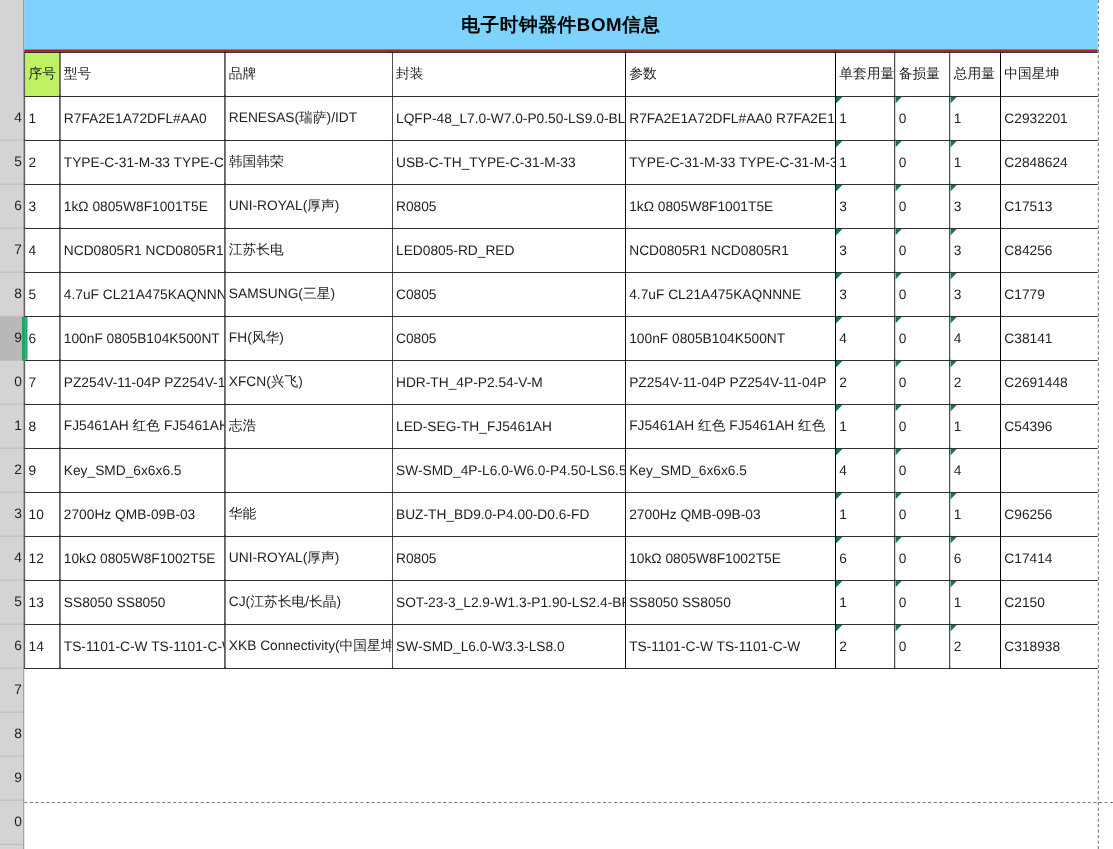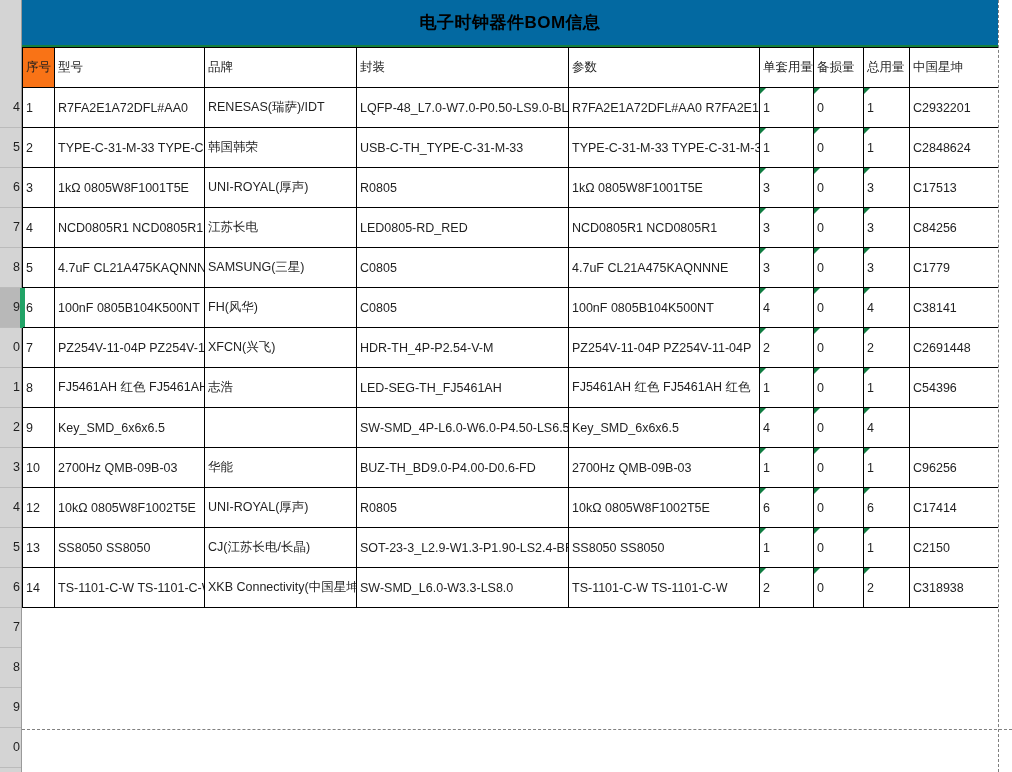--- a/index.html
+++ b/index.html
@@ -55,22 +55,22 @@
     width: 3px;
     background: #21a366;
     z-index: 9;
   }
 
   
   .title-band {
     position: absolute;
     left: 22px; top: 0;
     width: 976px; height: 47px;
-    background: #0369a1;
-    border-bottom: 2px solid #15803d;
+    background: #7dd3fc;
+    border-bottom: 2px solid #b91c1c;
     display: flex;
     align-items: center;
     justify-content: center;
   }
   .title-text {
     font-size: 17px;
     font-weight: bold;
     color: #000000;
     letter-spacing: .5px;
   }
@@ -99,21 +99,21 @@
     vertical-align: middle;
     background: #ffffff;
     position: relative;
   }
   thead th {
     background: #ccccf7;
     height: 38px;
     font-size: 12.5px;
   }
   thead th.seq-head {
-    background: #f97316;
+    background: #bef264;
     text-align: center;
   }
   td.seq {
     text-align: center;
   }
   
   td.mark::before {
     content: "";
     position: absolute;
     left: 0; top: 0;

